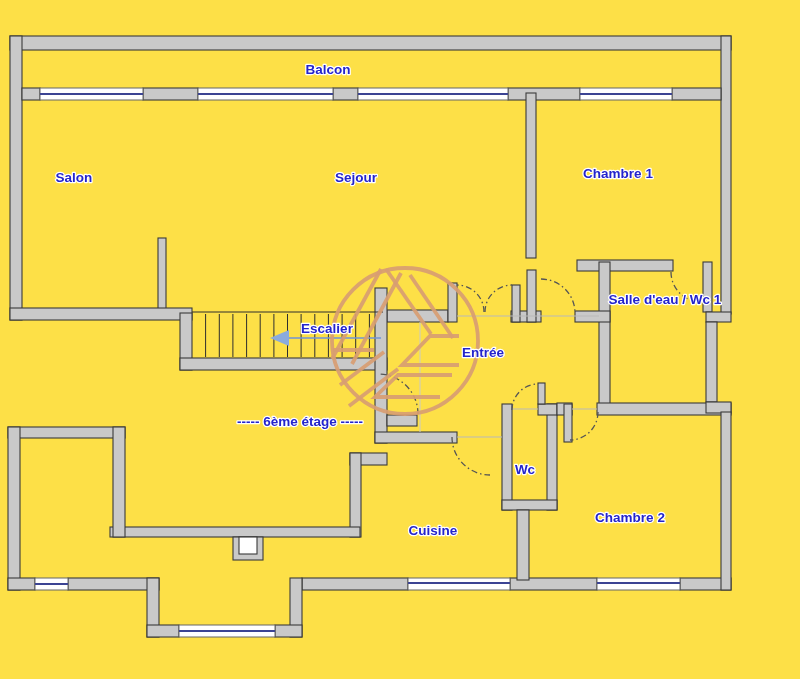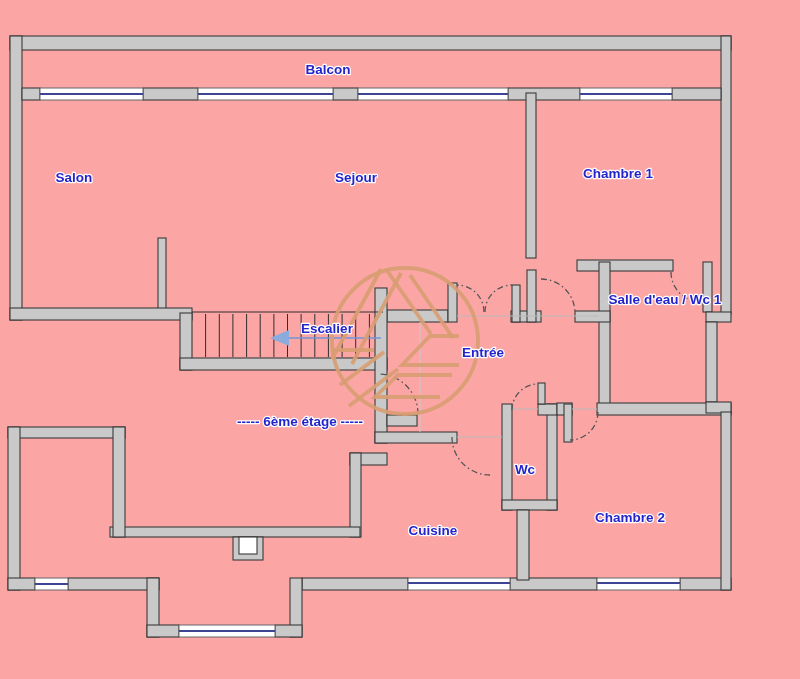--- a/index.html
+++ b/index.html
@@ -1,16 +1,16 @@
 <!DOCTYPE html>
 <html style="--wall-fill: #c9c9c9; --wall-stroke: #3a3a3a; --window-glass: #3c4493; --label-blue: #2424cc; --door-arc: #555555; --stair-walkline: #6f94d6; --stair-arrow: #8aabdd; --watermark-orange: #d89d72;"><head>
 <meta charset="utf-8">
 <style>
   html,body{margin:0;padding:0;background:#fff;}
-  .canvas{width:800px;height:679px;position:relative;background:#fca5a5;overflow:hidden;
+  .canvas{width:800px;height:679px;position:relative;background:#fde047;overflow:hidden;
           font-family:"Liberation Sans",sans-serif;}
   svg{display:block;}
   .wall{fill:var(--wall-fill,#c9c9c9);stroke:var(--wall-stroke,#3a3a3a);stroke-width:1.1;}
   .wall-white{fill:#ffffff;stroke:var(--wall-stroke,#3a3a3a);stroke-width:1.1;}
   .win-box{fill:#ffffff;stroke:#666;stroke-width:1;}
   .win-glass{stroke:var(--window-glass,#3c4493);stroke-width:2.2;fill:none;}
   .thin{stroke:#b9b9b9;stroke-width:1;fill:none;}
   .faint{stroke:#c9c9c9;stroke-width:1;fill:none;}
   .tread{stroke:#2e2e2e;stroke-width:1;fill:none;}
   .stairline{stroke:var(--stair-walkline,#6f94d6);stroke-width:1.4;fill:none;}

